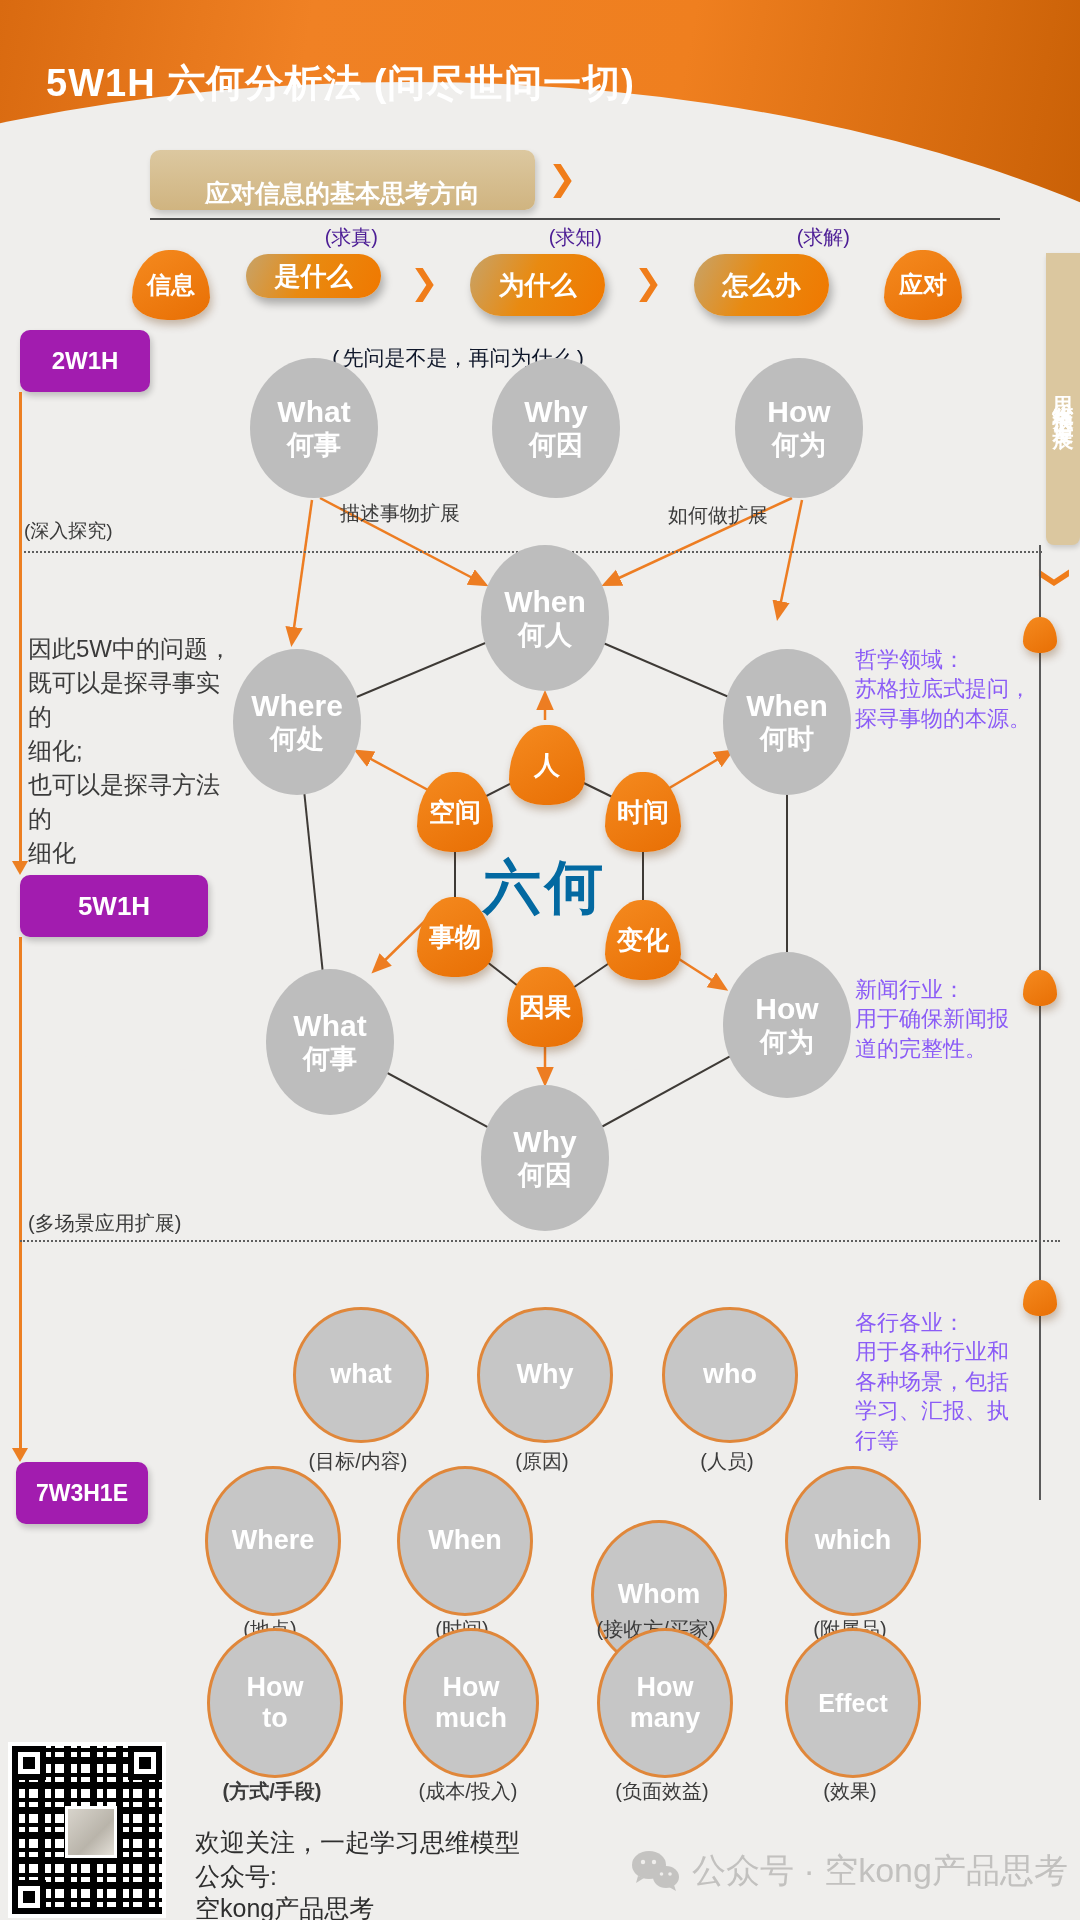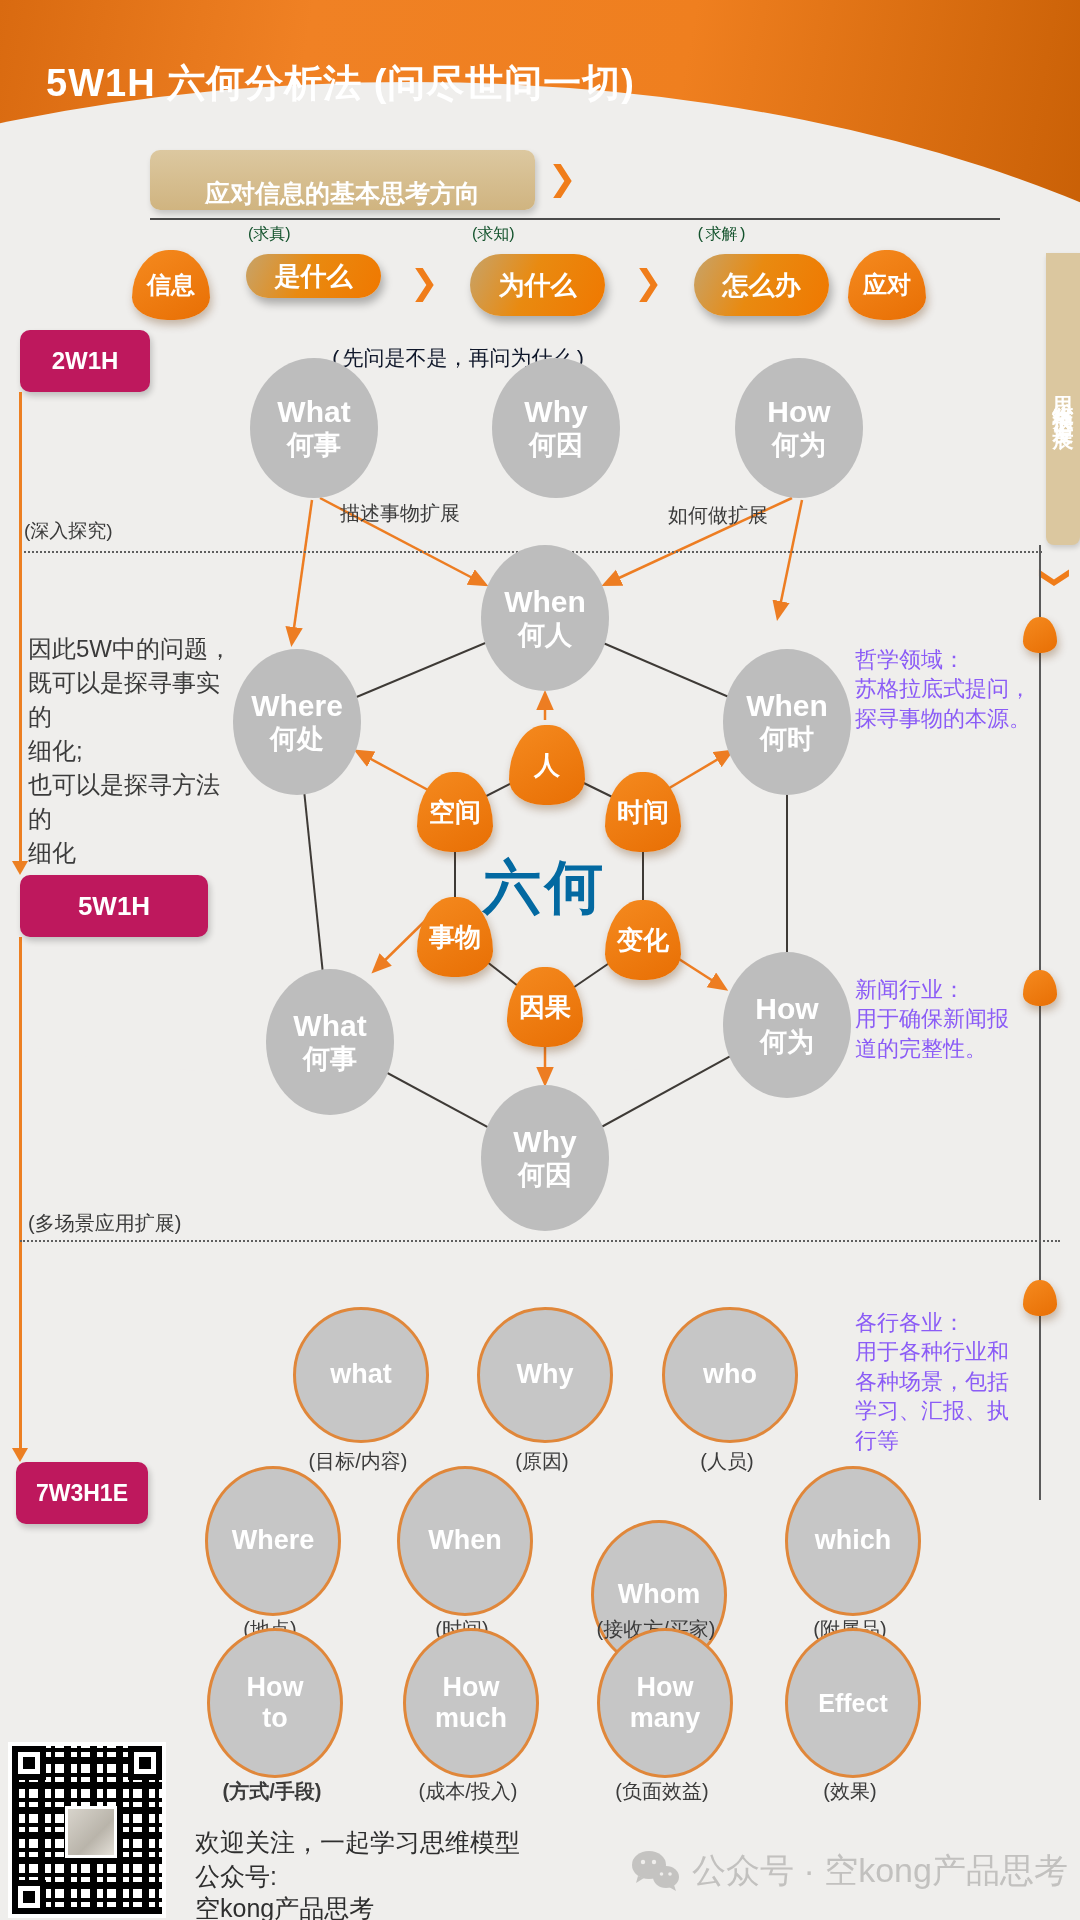--- a/index.html
+++ b/index.html
@@ -9,29 +9,29 @@
   .header{position:absolute;left:0;top:0;width:1080px;height:250px;
     background:linear-gradient(100deg,#d96a10 0%,#f08124 28%,#ef7f1f 62%,#c96006 100%);}
   .curve{position:absolute;left:-620px;top:82px;width:2060px;height:1000px;border-radius:50%;background:#efeeec;}
   .title{position:absolute;left:46px;top:58px;font-size:38px;font-weight:bold;color:#fff;letter-spacing:1px;}
   
   .banner{position:absolute;left:150px;top:150px;width:385px;height:60px;border-radius:10px;
     background:linear-gradient(180deg,#dcc8a0,#d0b480);display:flex;align-items:flex-end;justify-content:center;
     color:#fff;font-weight:bold;font-size:25px;box-shadow:2px 4px 6px rgba(0,0,0,.18);}
   .chev{position:absolute;color:#f07d1a;font-weight:bold;font-size:34px;}
   .hline{position:absolute;left:150px;top:218px;width:850px;height:2px;background:#4a4a4a;}
-  .tag{position:absolute;width:130px;text-align:left;font-size:16px;color:#14532d;}
+  .tag{position:absolute;width:130px;text-align:right;font-size:20px;color:#4c1d95;}
   .pick{position:absolute;display:flex;align-items:center;justify-content:center;color:#fff;font-weight:bold;
     background:linear-gradient(150deg,#f5match 0,#e86f04);background:linear-gradient(150deg,#f58a1f,#e86f04);
     border-radius:50% 50% 48% 48% / 72% 72% 34% 34%;box-shadow:2px 5px 8px rgba(100,50,0,.3);}
   .obtn{position:absolute;display:flex;align-items:center;justify-content:center;color:#fff;font-weight:bold;
     font-size:26px;border-radius:32px;background:linear-gradient(115deg,#c7a369 0%,#e98a10 45%,#f07800 100%);
     box-shadow:3px 6px 8px rgba(0,0,0,.28);}
   
-  .badge{position:absolute;background:#be185d;border-radius:10px;color:#fff;font-weight:bold;
+  .badge{position:absolute;background:#a21caf;border-radius:10px;color:#fff;font-weight:bold;
     display:flex;align-items:center;justify-content:center;box-shadow:2px 4px 6px rgba(0,0,0,.2);}
   
   .ocircle{position:absolute;width:128px;height:146px;border-radius:50%;background:#bdbdbd;
     display:flex;flex-direction:column;align-items:center;justify-content:center;color:#fff;font-weight:bold;line-height:1.15;}
   .ocircle .en{font-size:30px;}
   .ocircle .zh{font-size:27px;}
   .bcircle{position:absolute;border-radius:50%;background:#c6c6c6;border:3px solid #e0873a;
     display:flex;flex-direction:column;align-items:center;justify-content:center;color:#fff;font-weight:bold;
     font-size:27px;line-height:1.15;text-align:center;}
   .lbl{position:absolute;text-align:center;font-size:20px;color:#3b3b3b;}
@@ -105,28 +105,28 @@
   </svg>
 
   <div class="banner node">
     <span>应对信息的基本思考方向</span>
   </div>
   <div class="chev node" style="left:548px;top:158px;">❯</div>
   <div class="hline node"></div>
 
   <div class="tag node" style="left:248px;top:224px;">(求真)</div>
   <div class="tag node" style="left:472px;top:224px;">(求知)</div>
-  <div class="tag node" style="left:696px;top:224px;font-family:Liberation Mono, monospace;">(求解)</div>
+  <div class="tag node" style="left:720px;top:224px;">(求解)</div>
   <div class="pick node" style="left:132px;top:250px;width:78px;height:70px;font-size:24px;">信息</div>
   <div class="obtn node" style="left:246px;top:254px;width:135px;height:44px;">是什么</div>
   <div class="chev node" style="left:410px;top:262px;">❯</div>
   <div class="obtn node" style="left:470px;top:254px;width:135px;height:62px;">为什么</div>
   <div class="chev node" style="left:634px;top:262px;">❯</div>
   <div class="obtn node" style="left:694px;top:254px;width:135px;height:62px;">怎么办</div>
-  <div class="pick node" style="left:848px;top:250px;width:78px;height:70px;font-size:24px;">应对</div>
+  <div class="pick node" style="left:884px;top:250px;width:78px;height:70px;font-size:24px;">应对</div>
 
   <div class="ribbon node">
     <span>思维模型发展</span>
   </div>
   <div class="chev node" style="left:1044px;top:560px;transform:rotate(90deg);font-size:30px;">❯</div>
   <div class="vline-d node"></div>
 
   <div class="badge node" style="left:20px;top:330px;width:130px;height:62px;font-size:24px;">2W1H</div>
   <div class="node" style="position:absolute;left:330px;top:344px;font-size:21px;color:#0f172a;font-family:Liberation Mono, monospace;">(先问是不是，再问为什么)</div>
 

